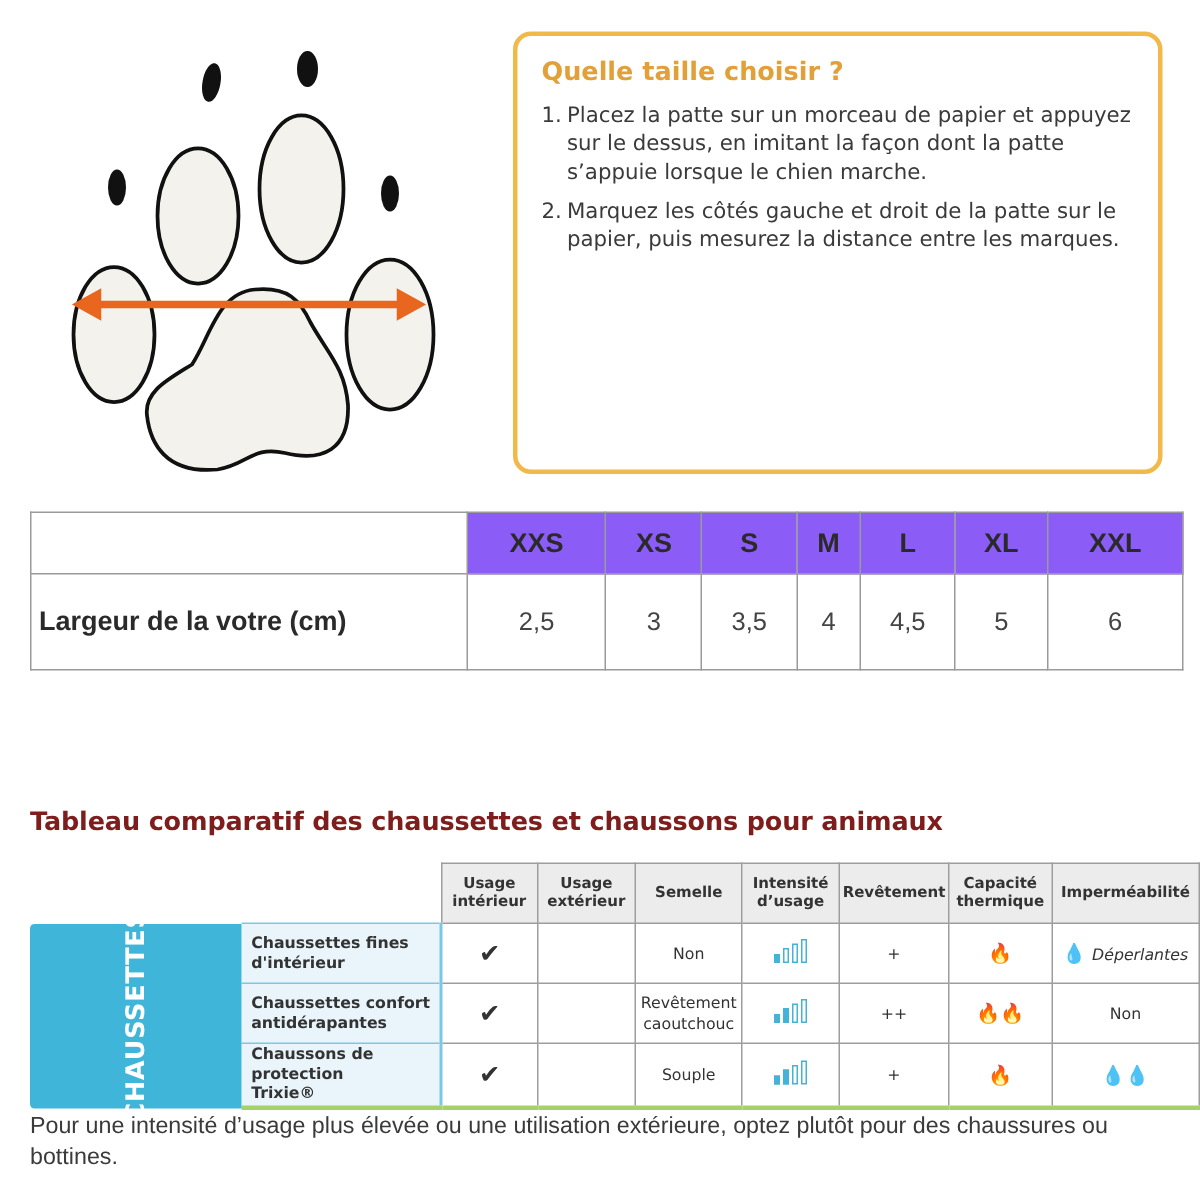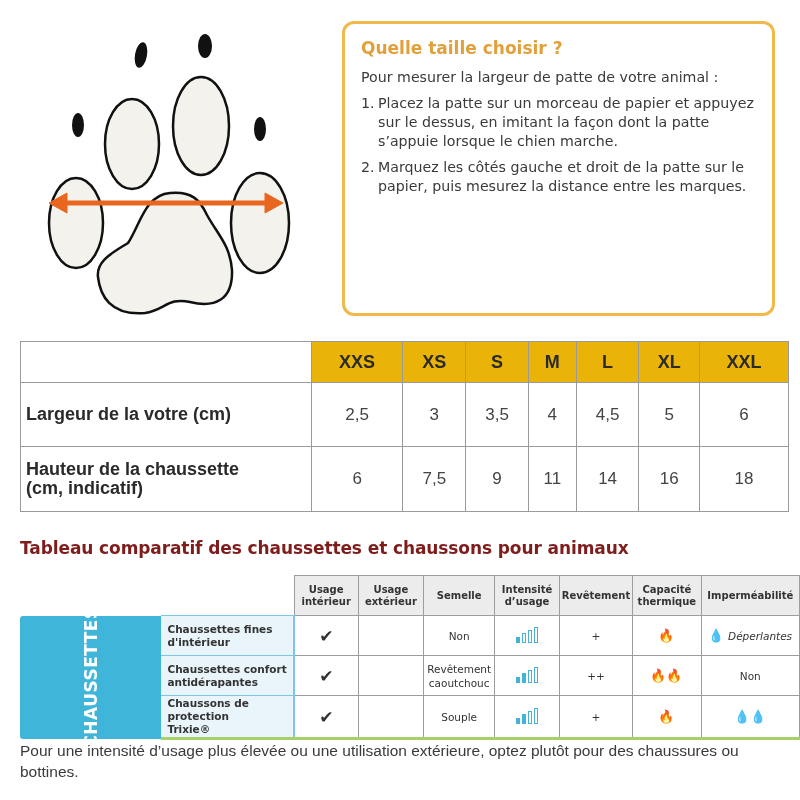--- a/index.html
+++ b/index.html
@@ -19,21 +19,21 @@
   .info-list { margin:0 0 8px 0; padding:0; list-style:none; }
   .info-list li { position:relative; padding-left:19px; margin-bottom:7px; }
   .info-list .num { position:absolute; left:2px; top:0; }
   .info-outro { margin:0 0 0 2px; }
 
   table { border-collapse:collapse; }
   .size-table { position:absolute; left:20px; top:341px; width:787px; }
   .size-table td, .size-table th {
     border:1px solid #9a9a9a; text-align:center; font-family:"Liberation Sans", sans-serif;
   }
-  .size-table th { background:#eab308; height:38px; font-size:18px; font-weight:bold; color:#2a2a2a; }
+  .size-table th { background:#8b5cf6; height:38px; font-size:18px; font-weight:bold; color:#2a2a2a; }
   .size-table th.blank { background:#ffffff; }
   .size-table tr.r1 td { border-top:1.5px solid #222; }
   .size-table td { font-size:17px; color:#444; height:61px; }
   .size-table td.lbl { text-align:left; padding-left:5px; font-weight:bold; font-size:18px; color:#2a2a2a; line-height:19px; }
   .size-table tr.r2 td { height:62px; }
 
   .comp-title {
     position:absolute; left:20px; top:538px; color:#7f1d1d; font-weight:bold; font-size:17px;
     font-family:"DejaVu Sans", sans-serif; letter-spacing:-0.1px;
   }
@@ -91,21 +91,20 @@
       <line x1="22" y1="178" x2="232" y2="178" stroke-width="5"></line>
       <polygon points="9,178 27,168 27,188"></polygon>
       <polygon points="243,178 225,168 225,188"></polygon>
     </g>
   </svg>
 </div>
 
 <div class="info-box">
   <div class="info-title">Quelle taille choisir ?</div>
   <div class="info-text">
-    <div class="info-intro">Pour mesurer la largeur de patte de votre animal :</div>
     <ol class="info-list">
       <li>
         <span class="num">1.</span>
         <span>Placez la patte sur un morceau de papier et appuyez sur le dessus, en imitant la façon dont la patte s’appuie lorsque le chien marche.</span>
       </li>
       <li>
         <span class="num">2.</span>
         <span>Marquez les côtés gauche et droit de la patte sur le papier, puis mesurez la distance entre les marques.</span>
       </li>
     </ol>
@@ -127,33 +126,20 @@
   <tr class="r1">
     <td class="lbl">Largeur de la votre (cm)</td>
     <td>2,5</td>
     <td>3</td>
     <td>3,5</td>
     <td>4</td>
     <td>4,5</td>
     <td>5</td>
     <td>6</td>
   </tr>
-  <tr class="r1 r2">
-    <td class="lbl">
-      <div>Hauteur de la chaussette</div>
-      <div>(cm, indicatif)</div>
-    </td>
-    <td>6</td>
-    <td>7,5</td>
-    <td>9</td>
-    <td>11</td>
-    <td>14</td>
-    <td>16</td>
-    <td>18</td>
-  </tr>
 </tbody>
   </table>
 
 <div class="comp-title">Tableau comparatif des chaussettes et chaussons pour animaux</div>
 
 <div class="comp">
 <table class="comp-table">
   <tbody>
         <tr>
     <th class="blank" style="width:47px;"></th>

